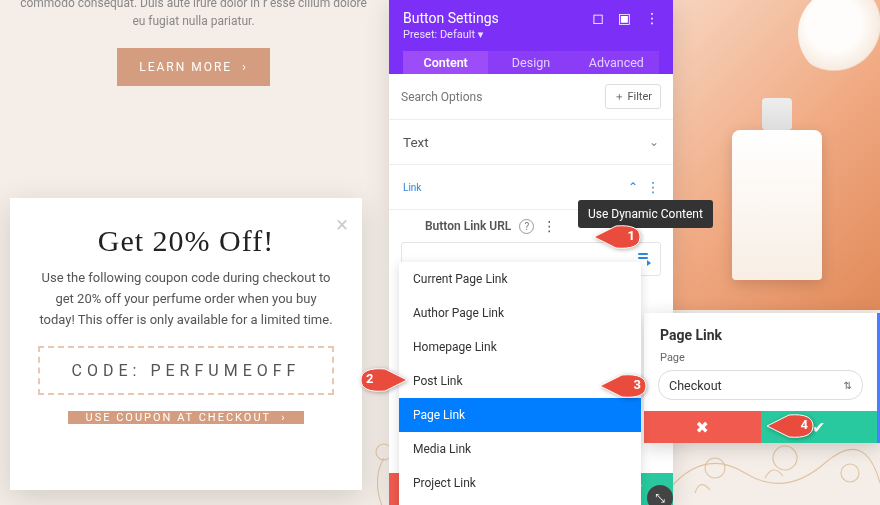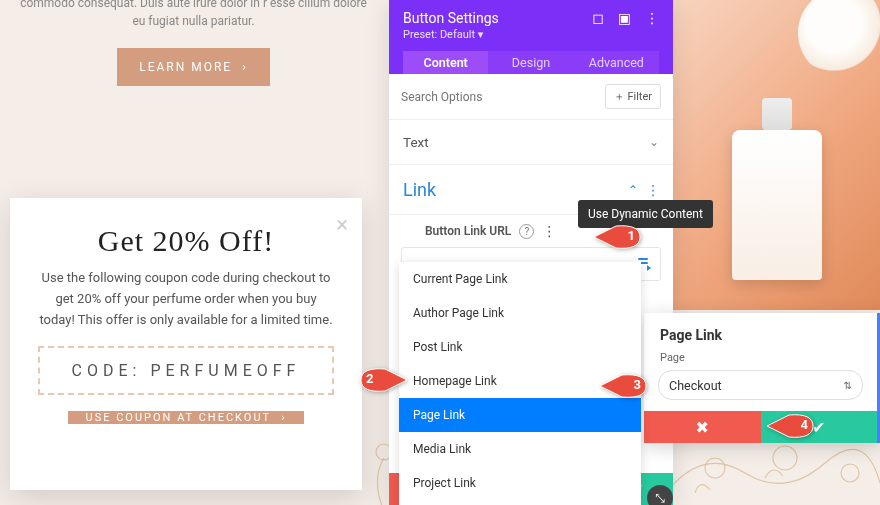--- a/index.html
+++ b/index.html
@@ -25,21 +25,21 @@
   .panel-icons span{cursor:pointer;}
   .panel-preset{font-size:11px;opacity:.85;margin-top:2px;margin-bottom:10px;}
   .panel-tabs{display:flex;background:#8a3cf7;color:#e3cfff;font-size:12.5px;}
   .panel-tab{flex:1;padding:4px 0;text-align:center;cursor:pointer;}
   .panel-tab.active{background:#9c4df8;color:#fff;font-weight:600;}
   .search-row{display:flex;align-items:center;justify-content:space-between;padding:10px 12px;border-bottom:1px solid #eee;}
   .search-input{border:none;outline:none;font-size:12px;color:#999;flex:1;}
   .filter-btn{border:1px solid #ddd;font-size:11px;color:#555;padding:4px 8px;border-radius:3px;background:#fff;cursor:pointer;}
   .option-row{display:flex;align-items:center;justify-content:space-between;padding:14px 14px;border-bottom:1px solid #eee;}
   .opt-text{font-size:13.5px;color:#555;}
-  .opt-link{font-size:18px;color:#2b87da;}
+  .opt-link{font-size:10px;color:#2b87da;}
   .chev{color:#888;font-size:12px;}
   .link-icons{display:flex;align-items:center;gap:8px;}
   .link-chev{color:#2b87da;font-size:12px;}
   .link-dots{color:#2b87da;font-size:14px;letter-spacing:-1px;}
   .url-label-row{display:flex;align-items:center;gap:8px;padding:8px 14px 4px 14px;margin-left:22px;}
   .url-label{font-size:12px;color:#555;font-weight:600;}
   .url-help{width:15px;height:15px;border:1px solid #999;border-radius:50%;font-size:10px;color:#777;display:flex;align-items:center;justify-content:center;}
   .url-dots{font-size:14px;color:#555;letter-spacing:-1px;}
   .url-input{margin:4px 12px 8px 12px;height:34px;border:1px solid #e5e5e5;border-radius:3px;position:relative;}
   .dyn-icon{position:absolute;right:8px;top:8px;color:#2b87da;font-size:14px;}
@@ -176,22 +176,22 @@
         </svg>
     </span>
   </div>
 </div>
 
 <div class="tooltip">Use Dynamic Content</div>
 
 <div class="dropdown">
   <div class="dd-item">Current Page Link</div>
   <div class="dd-item">Author Page Link</div>
+  <div class="dd-item">Homepage Link</div>
   <div class="dd-item">Post Link</div>
-  <div class="dd-item">Homepage Link</div>
   <div class="dd-item selected">Page Link</div>
   <div class="dd-item">Media Link</div>
   <div class="dd-item">Project Link</div>
   <div class="dd-item">Product Link</div>
 </div>
 
 <div class="action-bar">
   <div class="ab ab-red">✖</div>
   <div class="ab ab-purple1">↶</div>
   <div class="ab ab-purple2">↷</div>

